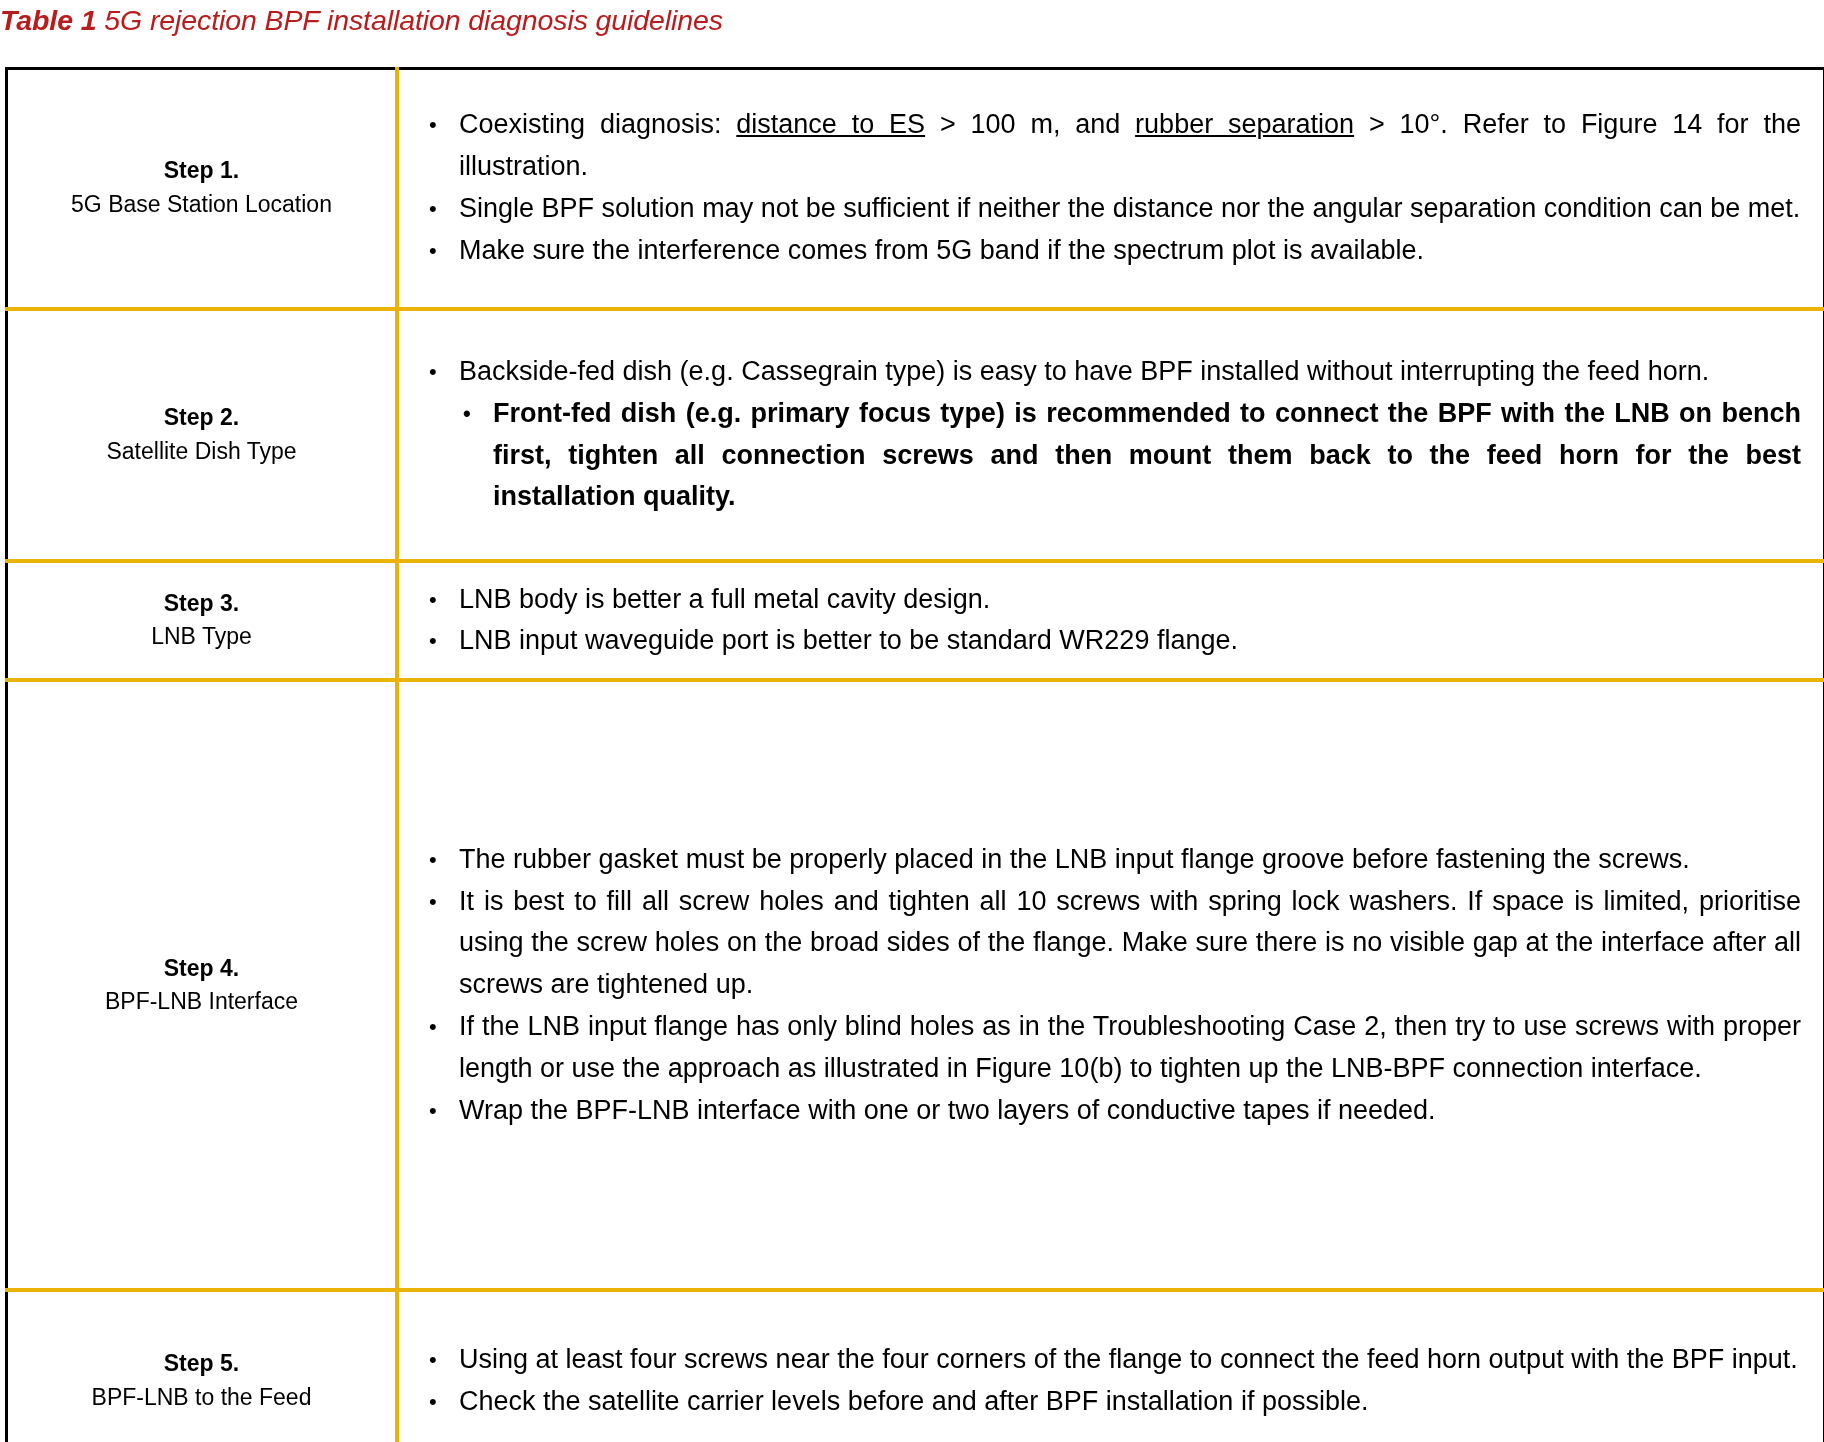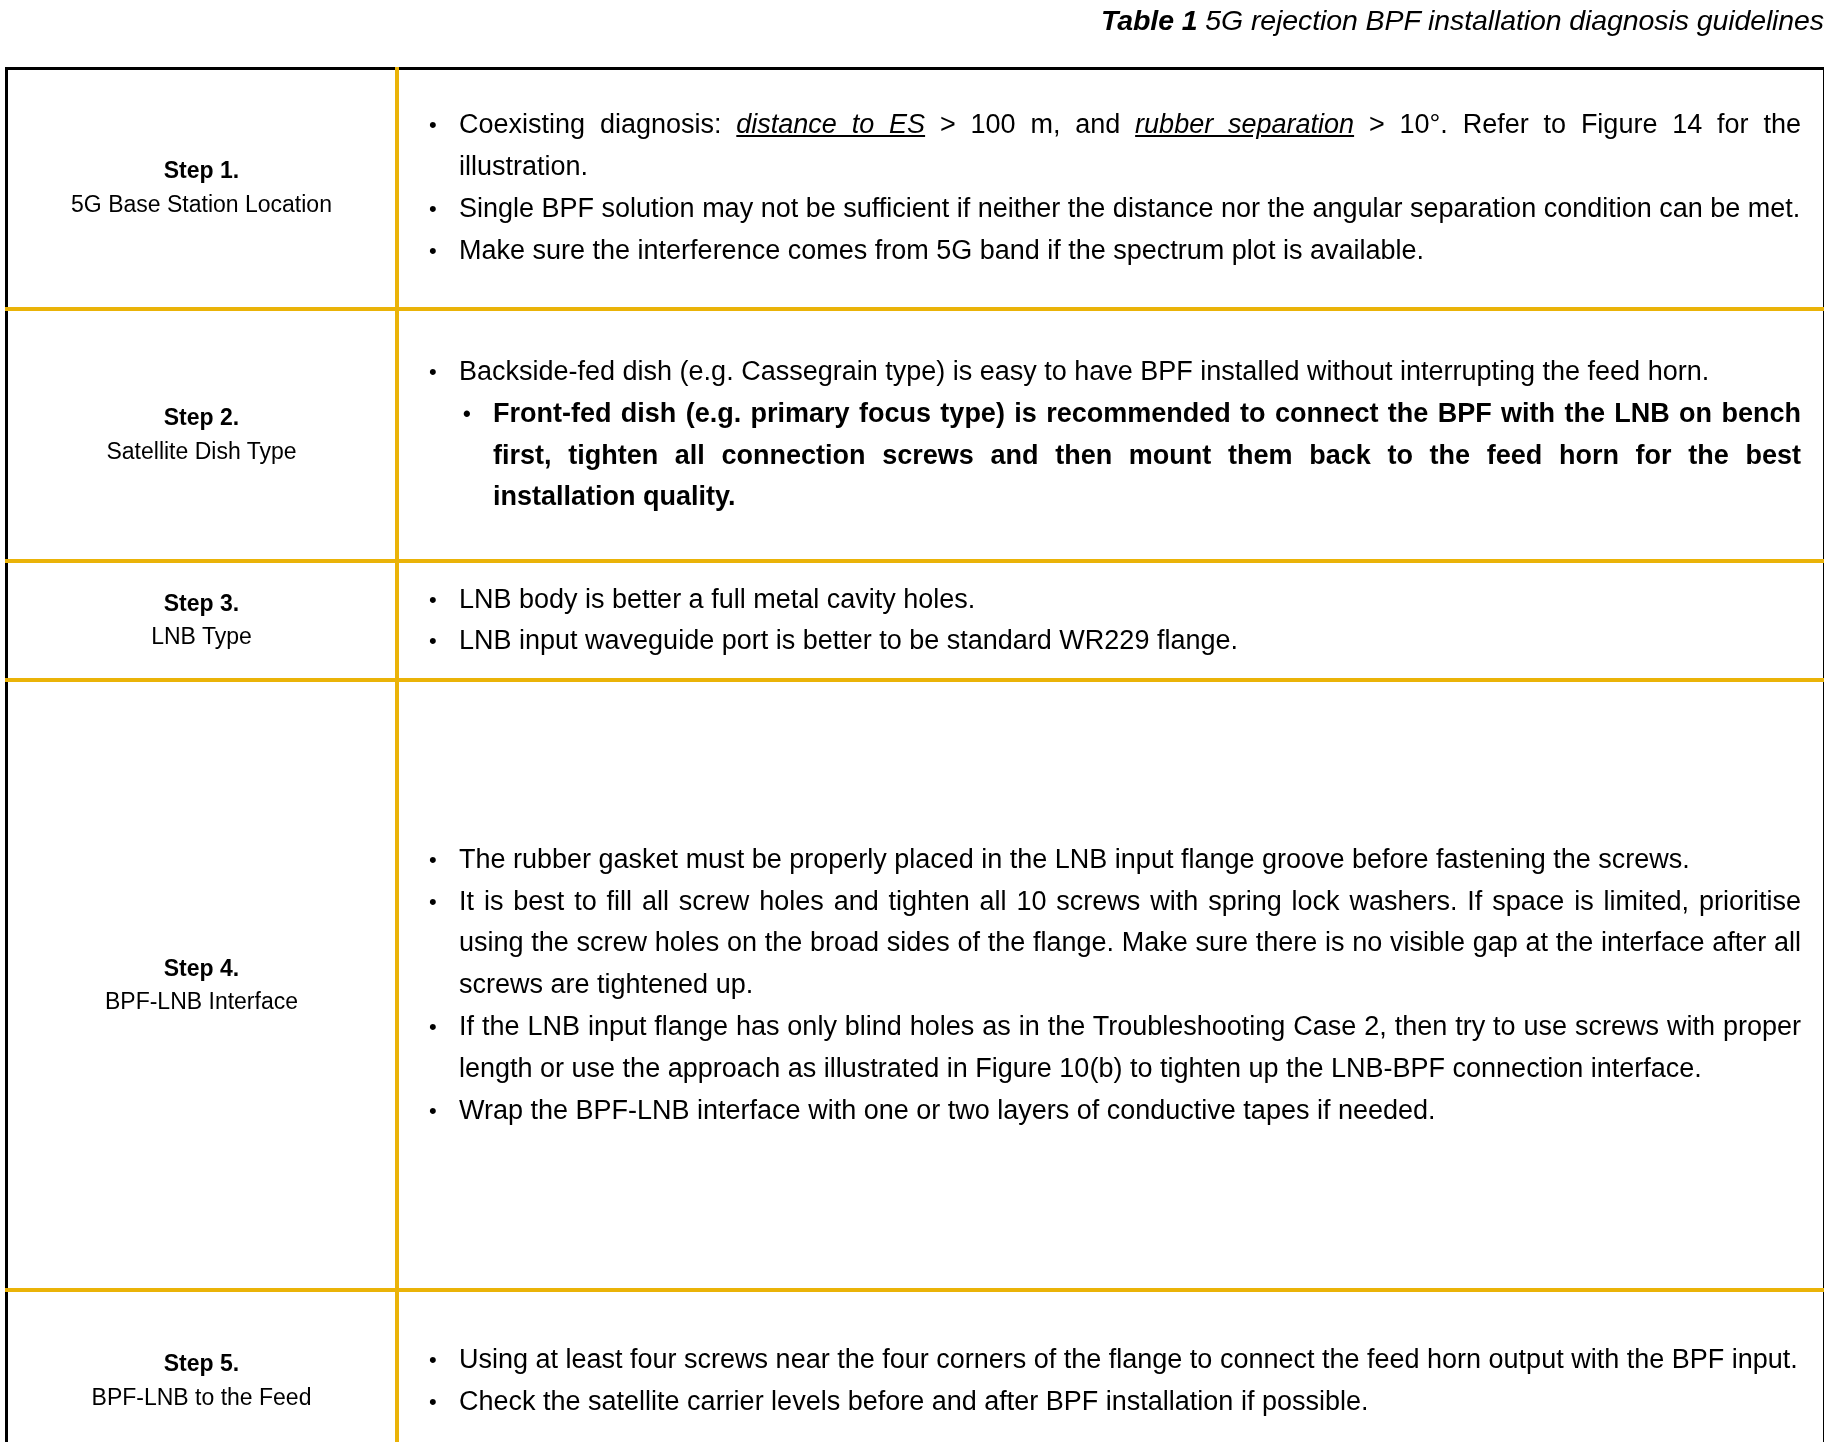--- a/index.html
+++ b/index.html
@@ -21,24 +21,24 @@
     height: 1442px;
     box-sizing: border-box;
   }
 
   
   .caption {
     position: absolute;
     left: 0;
     top: 4px;
     width: 1824px;
-    text-align: right;
+    text-align: left;
     font-size: 28.5px;
     font-style: italic;
-    color: #000000;
+    color: #b91c1c;
     letter-spacing: -0.1px;
     white-space: nowrap;
   }
   .caption .cap-label {
     font-weight: bold;
     font-style: italic;
   }
   .caption .cap-text {
     font-weight: normal;
     font-style: italic;
@@ -108,21 +108,21 @@
     position: absolute;
     left: -30px;
     top: 0;
     font-size: 22px;
     line-height: 1.9;
   }
   ul.bullets > li.b {
     font-weight: bold;
     margin-left: 34px;
   }
-  .u { text-decoration: underline; font-style: italic; }
+  .u { text-decoration: underline; }
 
   
   tr.r1 { height: 240px; }
   tr.r2 { height: 252px; }
   tr.r3 { height: 85px; padding-left: 20px; }
   tr.r4 { height: 610px; }
   tr.r5 { height: 180px; }
 </style>
 </head>
 <body>
@@ -173,21 +173,21 @@
       <tr class="r3">
         <td class="col-step">
           <div class="step-cell">
             <span class="step-title">Step 3.</span>
             <span class="step-sub">LNB Type</span>
           </div>
         </td>
         <td class="col-body">
           <div class="body-cell">
             <ul class="bullets">
-                <li><span>LNB body is better a full metal cavity holes.</span></li>
+                <li><span>LNB body is better a full metal cavity design.</span></li>
                 <li><span>LNB input waveguide port is better to be standard WR229 flange.</span></li>
               </ul>
           </div>
         </td>
       </tr>
 
       <tr class="r4">
         <td class="col-step">
           <div class="step-cell">
             <span class="step-title">Step 4.</span>

